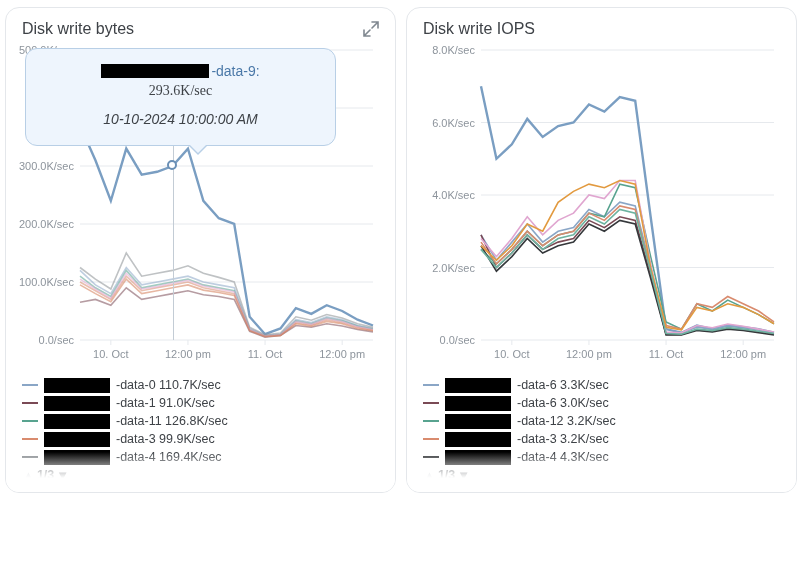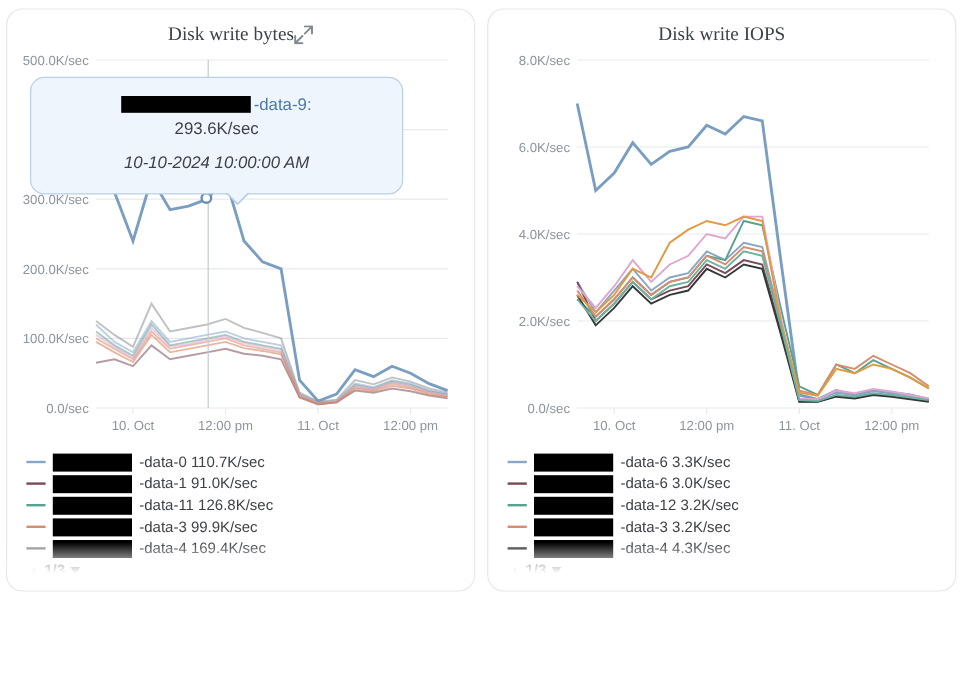--- a/index.html
+++ b/index.html
@@ -20,24 +20,23 @@
     background: #fff;
     border: 1px solid #e4e7eb;
     border-radius: 14px;
     padding: 12px 16px 10px 16px;
     position: relative;
     overflow: hidden;
     min-width: 0;
   }
   .panel-header {
     display: flex;
-    justify-content: center;
+    justify-content: space-between;
     align-items: center;
     margin-bottom: 6px;
-    font-family: Liberation Serif, serif;
   }
   .panel-title {
     font-size: 16px;
     font-weight: 500;
     color: #3e4247;
   }
   .expand-icon {
     color: #808890;
     cursor: pointer;
   }
@@ -63,39 +62,39 @@
   }
   .series-line {
     fill: none;
     stroke-width: 1.6;
   }
   .series-line.thick {
     stroke-width: 2.4;
   }
   .tooltip {
     position: absolute;
-    top: 20px;
+    top: 4px;
     left: 3px;
     width: 311px;
     background: #eef5fd;
     border: 1px solid #b8cfe6;
     border-radius: 12px;
     padding: 14px 10px 18px 10px;
     text-align: center;
     z-index: 5;
   }
   .tooltip-line1 { color: #4a78a8; font-size: 14px; margin-bottom: 4px; }
   .tooltip-redacted {
     display: inline-block;
     background: #000;
     width: 108px; height: 14px;
     vertical-align: -2px;
     margin-right: 2px;
   }
-  .tooltip-value { color: #3e4247; font-size: 14px; }
+  .tooltip-value { color: #3e4247; font-size: 14px; font-family: Liberation Serif, serif; }
   .tooltip-time { color: #3e4247; font-size: 14px; margin-top: 12px; font-style: italic; }
   .tooltip-arrow {
     position: absolute;
     left: 162px; bottom: -10px;
     width: 0; height: 0;
     border-left: 10px solid transparent;
     border-right: 10px solid transparent;
     border-top: 10px solid #b8cfe6;
   }
   .tooltip-arrow::after {

